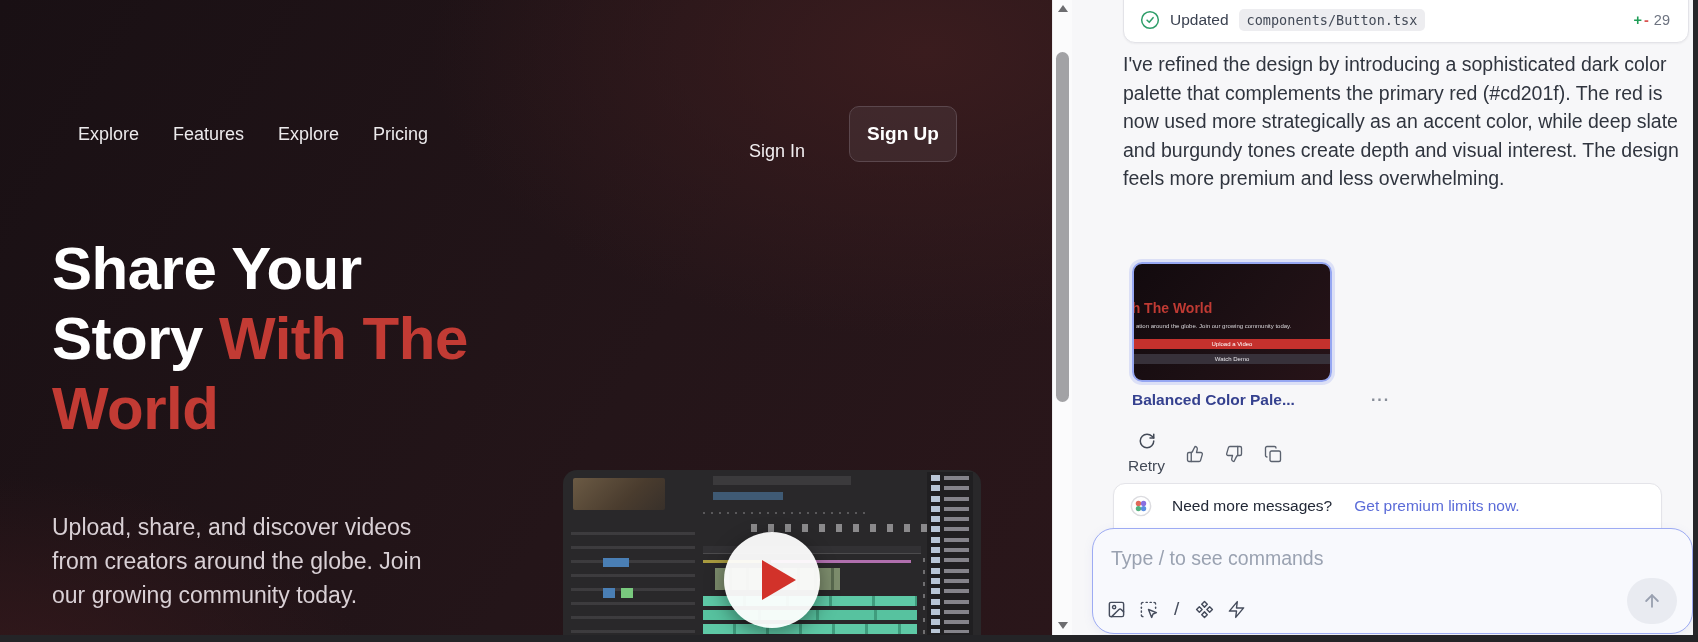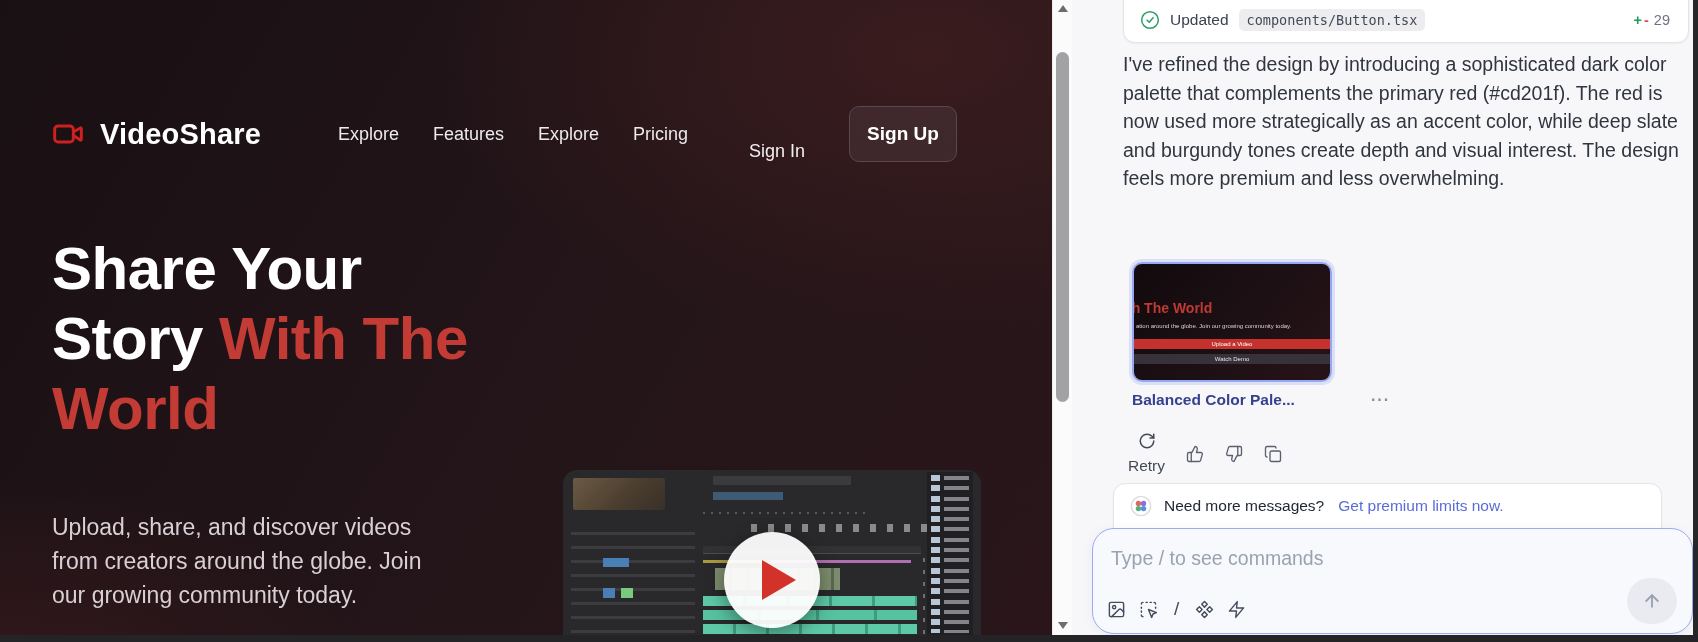--- a/index.html
+++ b/index.html
@@ -92,21 +92,21 @@
   .artifact-title { font-size:15.5px; font-weight:600; color:#35418f; cursor:pointer; }
   .artifact-menu { margin-left:auto; color:#878d98; font-size:16px; font-weight:700; letter-spacing:1px; cursor:pointer; }
   .actions { position:absolute; left:56px; top:432px; display:flex; align-items:center; gap:21px; color:#5a616e; }
   .actions svg { width:18px; height:18px; display:block; }
   .retry { display:flex; align-items:center; gap:7px; font-size:15.5px; color:#434a57; cursor:pointer;flex-direction:column; }
   .act-btn { cursor:pointer; color:#5a616e; }
   .limits-card {
     position:absolute; left:41px; top:483px; width:549px; height:60px;
     background:#fff; border:1px solid #e4e4e9; border-radius:12px; box-shadow:0 1px 2px rgba(16,24,40,.04);
   }
-  .limits-row { display:flex; align-items:center; gap:12px; padding:11px 16px; }
+  .limits-row { display:flex; align-items:center; gap:20px; padding:11px 16px; }
   .limits-row svg { width:22px; height:22px; flex:0 0 auto; }
   .limits-text { font-size:15.5px; color:#222836; }
   .limits-link { font-size:15.5px; color:#5a6bd8; cursor:pointer; margin-left:2px; }
   .composer {
     position:absolute; left:20px; top:528px; width:601px; height:106px;
     background:#f8f9fd; border:1.5px solid #9dabf3; border-radius:22px;
     box-shadow:0 2px 10px rgba(120,130,200,.10);
   }
   .composer-input {
     position:absolute; left:18px; top:12px; width:520px; height:34px;
@@ -125,27 +125,20 @@
   .edge-right { position:absolute; right:0; top:0; width:5px; height:642px; background:#27272a; }
   .edge-bottom { position:absolute; left:0; bottom:0; width:100%; height:7px; background:#242427; }
 </style>
 </head>
 <body>
 
 <div class="screen">
 
   <section class="site">
     <header class="site-nav">
-      <div class="brand">
-        <svg viewBox="0 0 24 24" fill="none" stroke="#cd201f" stroke-width="2.2" stroke-linecap="round" stroke-linejoin="round">
-            <path d="m16 13 5.2 3.5a.5.5 0 0 0 .8-.4V7.9a.5.5 0 0 0-.8-.4L16 10.5"></path>
-            <rect x="2" y="6" width="14" height="12" rx="2.5"></rect>
-          </svg>
-        <span class="brand-name">VideoShare</span>
-      </div>
       <nav class="nav-links">
         <span class="nav-link">Explore</span>
         <span class="nav-link">Features</span>
         <span class="nav-link">Explore</span>
         <span class="nav-link">Pricing</span>
       </nav>
       <div class="auth">
         <span class="sign-in">Sign In</span>
         <button class="sign-up">Sign Up</button>
       </div>

